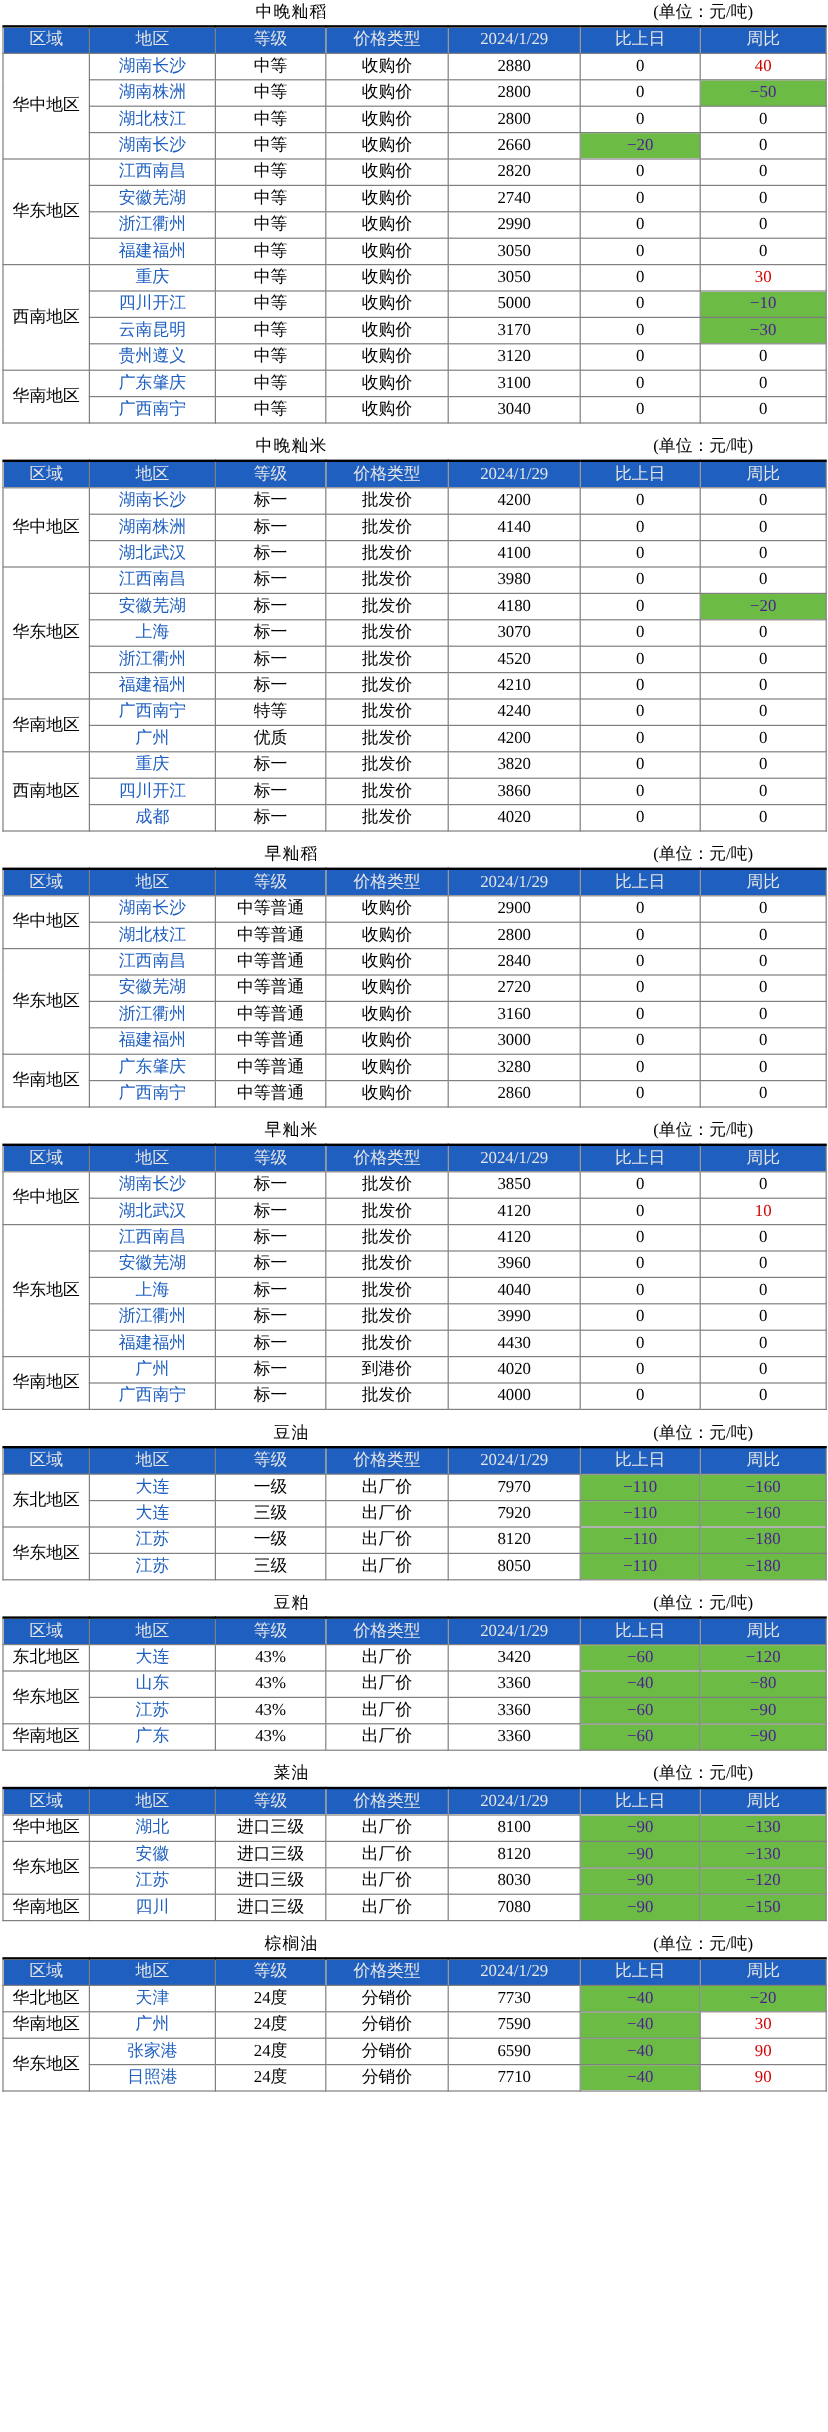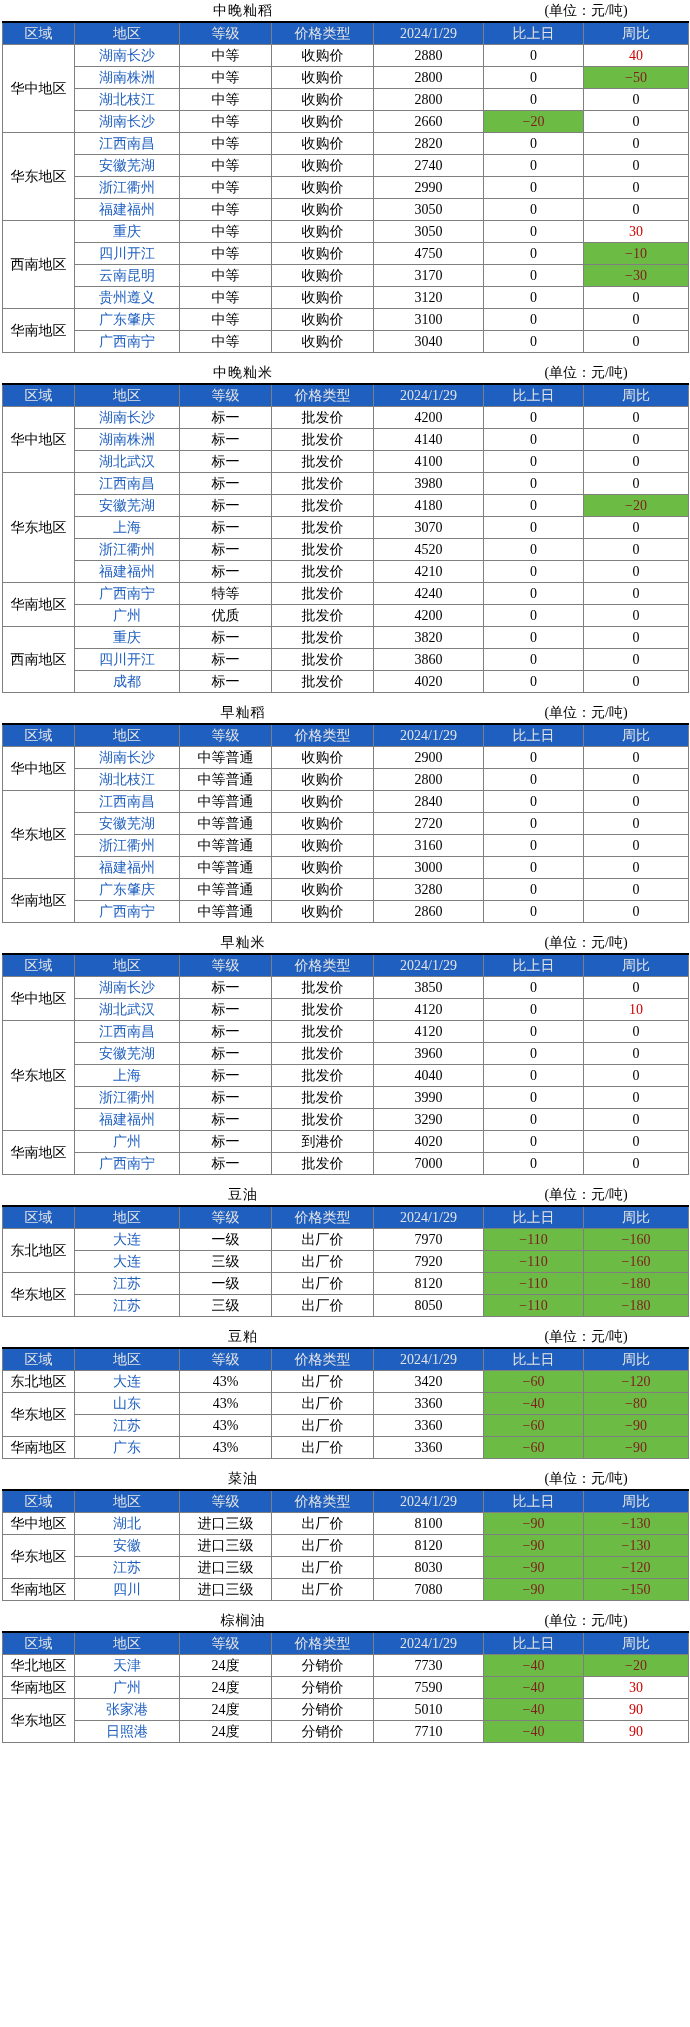--- a/index.html
+++ b/index.html
@@ -75,21 +75,21 @@
   .hdr td.hdr-last { border-right: 1px solid #7f7f7f; }
   .region {
     font-size: 13.5px;
   }
   .area {
     color: #1f5fbf;
     font-size: 13.5px;
   }
   .green {
     background: #6cbb45;
-    color: #7f1d1d;
+    color: #4c1d95;
   }
   .redtxt {
     color: #d00000;
     font-weight: bold;
   }
 </style>
 </head>
 <body>
 
 <div class="page" id="page">
@@ -190,21 +190,21 @@
             <td>中等</td>
             <td>收购价</td>
             <td>3050</td>
             <td>0</td>
             <td class="redtxt">30</td>
           </tr>
           <tr>
             <td class="area">四川开江</td>
             <td>中等</td>
             <td>收购价</td>
-            <td>4750</td>
+            <td>5000</td>
             <td>0</td>
             <td class="green">−10</td>
           </tr>
           <tr>
             <td class="area">云南昆明</td>
             <td>中等</td>
             <td>收购价</td>
             <td>3170</td>
             <td>0</td>
             <td class="green">−30</td>
@@ -540,38 +540,38 @@
             <td>标一</td>
             <td>批发价</td>
             <td>3990</td>
             <td>0</td>
             <td>0</td>
           </tr>
           <tr>
             <td class="area">福建福州</td>
             <td>标一</td>
             <td>批发价</td>
-            <td>3290</td>
+            <td>4430</td>
             <td>0</td>
             <td>0</td>
           </tr>
           <tr>
             <td class="region" rowspan="2">华南地区</td>
             <td class="area">广州</td>
             <td>标一</td>
             <td>到港价</td>
             <td>4020</td>
             <td>0</td>
             <td>0</td>
           </tr>
           <tr>
             <td class="area">广西南宁</td>
             <td>标一</td>
             <td>批发价</td>
-            <td>7000</td>
+            <td>4000</td>
             <td>0</td>
             <td>0</td>
           </tr>
         </tbody>
       </table>
     </div>
     <div class="section">
       <table class="grid">
         <colgroup>
           <col style="width: 72px;">
@@ -800,21 +800,21 @@
             <td>分销价</td>
             <td>7590</td>
             <td class="green">−40</td>
             <td class="redtxt">30</td>
           </tr>
           <tr>
             <td class="region" rowspan="2">华东地区</td>
             <td class="area">张家港</td>
             <td>24度</td>
             <td>分销价</td>
-            <td>5010</td>
+            <td>6590</td>
             <td class="green">−40</td>
             <td class="redtxt">90</td>
           </tr>
           <tr>
             <td class="area">日照港</td>
             <td>24度</td>
             <td>分销价</td>
             <td>7710</td>
             <td class="green">−40</td>
             <td class="redtxt">90</td>

